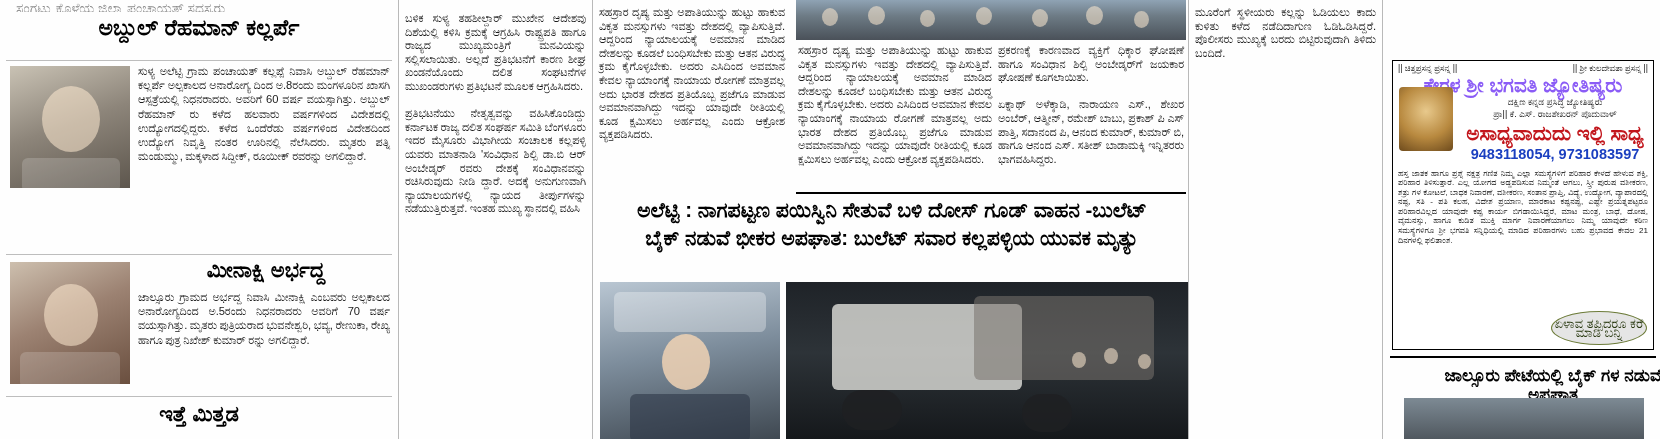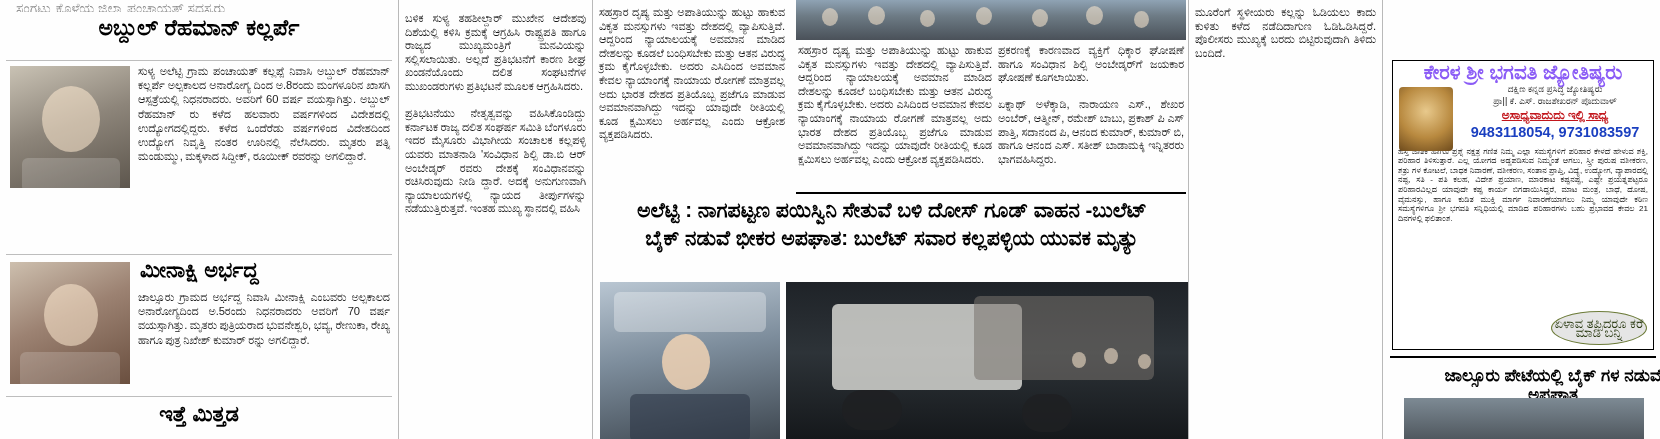--- a/index.html
+++ b/index.html
@@ -123,27 +123,26 @@
     padding: 1px 0 0 0;
   }
   .ad-sub {
     font-size: 9px;
     text-align: center;
     color: #111;
     line-height: 1.25;
     padding: 1px 4px 0 4px;
   }
   .ad-red-big {
-    font-size: 12px;
+    font-size: 20px;
     font-weight: bold;
     text-align: center;
     color: #c2161c;
     line-height: 1.1;
     padding-top: 1px;
-    text-decoration: underline;
   }
   .ad-phone {
     font-size: 14.5px;
     font-weight: bold;
     text-align: center;
     color: #1a3fc0;
     padding-top: 2px;
   }
   .ad-body {
     font-size: 8.1px;
@@ -207,21 +206,21 @@
 
     <div class="photo portrait-1" style="position:absolute; left:10px; top:66px; width:120px; height:122px;">
       <div class="face" style="left:32px; top:20px; width:58px; height:66px;"></div>
       <div class="blob" style="left:12px; top:92px; width:98px; height:34px;"></div>
     </div>
 
     <div class="body-text" style="position:absolute; left:138px; top:64px; width:252px;">ಸುಳ್ಯ ಅಲೆಟ್ಟಿ ಗ್ರಾಮ ಪಂಚಾಯತ್ ಕಲ್ಲಪ್ಪೆ ನಿವಾಸಿ ಅಬ್ದುಲ್ ರೆಹಮಾನ್ ಕಲ್ಲರ್ಪೆ ಅಲ್ಪಕಾಲದ ಅನಾರೋಗ್ಯ ದಿಂದ ಅ.8ರಂದು ಮಂಗಳೂರಿನ ಖಾಸಗಿ ಆಸ್ಪತ್ರೆಯಲ್ಲಿ ನಿಧನರಾದರು. ಅವರಿಗೆ 60 ವರ್ಷ ವಯಸ್ಸಾಗಿತ್ತು. ಅಬ್ದುಲ್ ರೆಹಮಾನ್ ರು ಕಳೆದ ಹಲವಾರು ವರ್ಷಗಳಿಂದ ವಿದೇಶದಲ್ಲಿ ಉದ್ಯೋಗದಲ್ಲಿದ್ದರು. ಕಳೆದ ಒಂದೆರೆಡು ವರ್ಷಗಳಿಂದ ವಿದೇಶದಿಂದ ಉದ್ಯೋಗ ನಿವೃತ್ತಿ ನಂತರ ಊರಿನಲ್ಲಿ ನೆಲೆಸಿದರು. ಮೃತರು ಪತ್ನಿ ಮಂಡುಮ್ಮು, ಮಕ್ಕಳಾದ ಸಿದ್ದೀಕ್, ರೂಯೀಕ್ ರವರನ್ನು ಅಗಲಿದ್ದಾರೆ.</div>
 
     <div class="hrule" style="left:6px; width:386px; top:254px;"></div>
 
-    <div class="headline h-mid" style="position:absolute; left:140px; top:258px; width:252px; text-align:left;">ಮೀನಾಕ್ಷಿ ಅರ್ಭದ್ದ</div>
+    <div class="headline h-mid" style="position:absolute; left:140px; top:258px; width:252px; text-align:center;">ಮೀನಾಕ್ಷಿ ಅರ್ಭದ್ದ</div>
 
     <div class="photo portrait-2" style="position:absolute; left:10px; top:262px; width:120px; height:122px;">
       <div class="face" style="left:34px; top:22px; width:54px; height:62px;"></div>
       <div class="blob" style="left:10px; top:90px; width:100px; height:36px;"></div>
     </div>
 
     <div class="body-text" style="position:absolute; left:138px; top:290px; width:252px;">ಜಾಲ್ಸೂರು ಗ್ರಾಮದ ಅರ್ಭದ್ದ ನಿವಾಸಿ ಮೀನಾಕ್ಷಿ ಎಂಬವರು ಅಲ್ಪಕಾಲದ ಅನಾರೋಗ್ಯದಿಂದ ಅ.5ರಂದು ನಿಧನರಾದರು ಅವರಿಗೆ 70 ವರ್ಷ ವಯಸ್ಸಾಗಿತ್ತು. ಮೃತರು ಪುತ್ರಿಯರಾದ ಭುವನೇಶ್ವರಿ, ಭವ್ಯ, ರೇಣುಕಾ, ರೇಖ್ಯ ಹಾಗೂ ಪುತ್ರ ನಿಖೇಶ್ ಕುಮಾರ್ ರನ್ನು ಅಗಲಿದ್ದಾರೆ.</div>
 
     <div class="hrule" style="left:6px; width:386px; top:396px;"></div>
     <div class="headline h-mid" style="position:absolute; left:0; top:402px; width:398px;">ಇತ್ತೆ ಮಿತ್ತಡ</div>
@@ -274,20 +273,24 @@
     <div class="face" style="left:286px; top:70px; width:14px; height:16px;"></div>
     <div class="face" style="left:318px; top:66px; width:14px; height:16px;"></div>
     <div class="face" style="left:352px; top:72px; width:13px; height:15px;"></div>
   </div>
 
   <div class="col" style="left:1189px; width:193px;">
     <div class="body-text tight" style="margin-top:4px;">ಮೂರೆಂಗೆ ಸ್ಥಳೀಯರು ಕಲ್ಲನ್ನು ಓಡಿಯಲು ಕಾದು ಕುಳಿತು ಕಳೆದ ನಡೆದಿದಾಗುಣ ಓಡಿಓಡಿಸಿದ್ದರೆ. ಪೊಲೀಸರು ಮುಖ್ಯಕ್ಕೆ ಬರದು ಬಿಟ್ಟಿರುವುದಾಗಿ ತಿಳಿದು ಬಂದಿದೆ.</div>
   </div>
 
   <div class="ad-box" style="left:1392px; top:60px; width:262px; height:290px;">
+    <div style="display:flex; justify-content:space-between; padding:0 5px;">
+      <div class="ad-top-line">|| ಚಿತ್ತಪ್ರಸನ್ನ ಪ್ರಸನ್ನ ||</div>
+      <div class="ad-top-line">|| ಶ್ರೀ ಕುಲದೇವತಾ ಪ್ರಸನ್ನ ||</div>
+    </div>
     <div class="ad-title">ಕೇರಳ ಶ್ರೀ ಭಗವತಿ ಜ್ಯೋತಿಷ್ಯರು</div>
 
     <div class="ad-deity"></div>
 
     <div style="margin-left:64px;">
       <div class="ad-sub" style="text-align:center;">ದಕ್ಷಿಣ ಕನ್ನಡ ಪ್ರಸಿದ್ಧ ಜ್ಯೋತಿಷ್ಯರು</div>
       <div class="ad-sub" style="text-align:center;">ಪ್ರಾ|| ಕೆ. ಎಸ್. ರಾಜಶೇಖರನ್ ಪೊದುವಾಳ್</div>
       <div class="ad-red-big">ಅಸಾಧ್ಯವಾದುದು ಇಲ್ಲಿ ಸಾಧ್ಯ</div>
       <div class="ad-phone">9483118054, 9731083597</div>
     </div>

